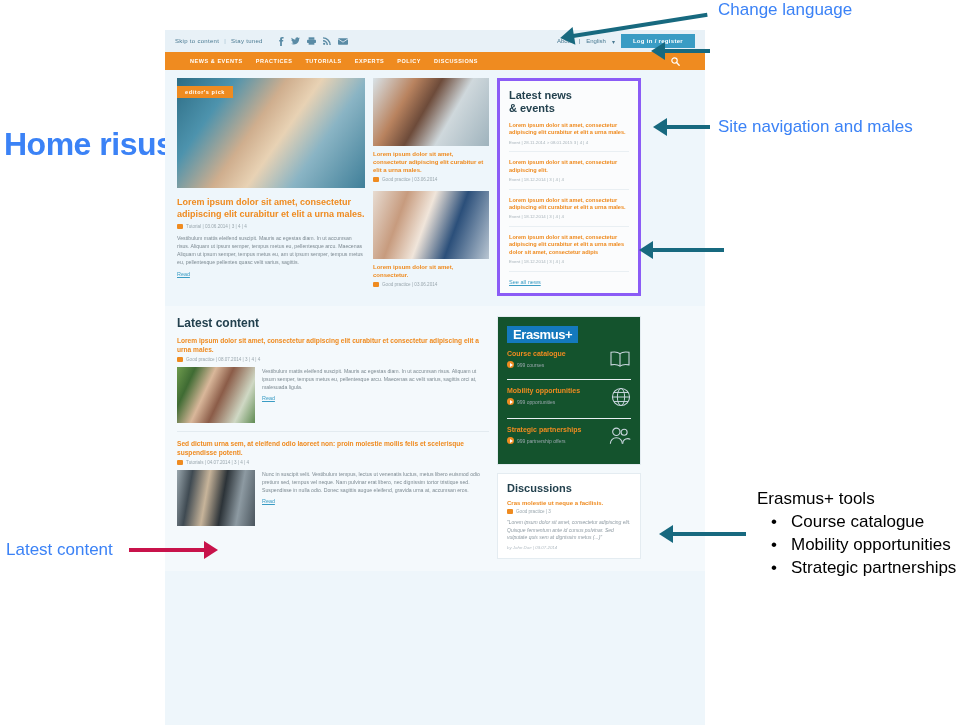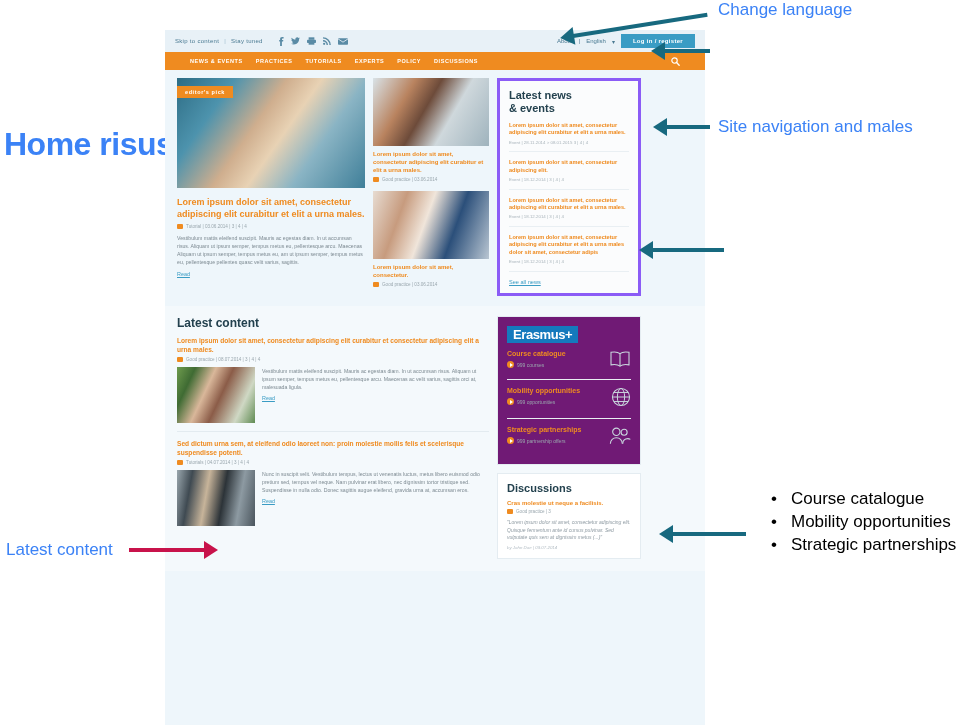--- a/index.html
+++ b/index.html
@@ -80,21 +80,21 @@
   
   .lower{background:#f4f9fc;margin-top:10px;padding:10px 12px 12px 12px;}
   .lc-h{font-size:12px;font-weight:bold;color:#23414e;margin:0 0 7px 0;}
   .lc-item{border-bottom:1px solid #e3ebf0;padding-bottom:8px;margin-bottom:8px;}
   .lc-item:last-child{border-bottom:none;}
   .lc-t{color:#ef8b20;font-size:6.6px;line-height:8.5px;font-weight:bold;margin-bottom:3px;}
   .lc-row{display:flex;gap:7px;margin-top:4px;}
   .lc-row .ph{width:78px;height:56px;flex:none;}
   .lc-txt{font-size:5.2px;line-height:8px;color:#7d8a92;}
 
-  .erasmus{background:#701a75;border:1px solid #e4ecf1;box-sizing:border-box;padding:8px 9px;}
+  .erasmus{background:#14532d;border:1px solid #e4ecf1;box-sizing:border-box;padding:8px 9px;}
   .er-logo{background:#1479bd;color:#fff;font-weight:bold;font-size:13px;display:inline-block;padding:1px 6px;letter-spacing:-0.4px;}
   .er-row{display:flex;align-items:flex-start;border-bottom:1px solid #e9eff3;padding:7px 0;}
   .er-row:last-child{border-bottom:none;}
   .er-ttl{color:#ef8b20;font-size:7px;font-weight:bold;margin-bottom:4px;}
   .er-sub{font-size:5px;color:#9aa7ae;display:flex;align-items:center;gap:3px;}
   .er-dot{width:7px;height:7px;border-radius:50%;background:#ef8b20;display:inline-flex;align-items:center;justify-content:center;}
   .er-dot:after{content:"";border-left:3px solid #fff;border-top:2px solid transparent;border-bottom:2px solid transparent;margin-left:1px;}
   .er-ic{margin-left:auto;color:#c9d6de;}
 
   .disc{background:#ffffff;border:1px solid #e4ecf1;box-sizing:border-box;padding:8px 9px;margin-top:8px;}
@@ -368,20 +368,21 @@
   <div class="arrow teal left" style="left:652px;top:248px;width:72px;">
       <span class="head"></span>
     </div>
 
   <div class="anno anno-md" style="left:6px;top:540px;">Latest content</div>
   <div class="arrow crimson right" style="left:129px;top:548px;width:76px;">
       <span class="head"></span>
     </div>
 
   <div class="anno-list" style="left:757px;top:487px;">
+    <div>Erasmus+ tools</div>
     <div class="bullet-row">
         <span class="bl">•</span>
         <span>Course catalogue</span>
       </div>
     <div class="bullet-row">
         <span class="bl">•</span>
         <span>Mobility opportunities</span>
       </div>
     <div class="bullet-row">
         <span class="bl">•</span>

